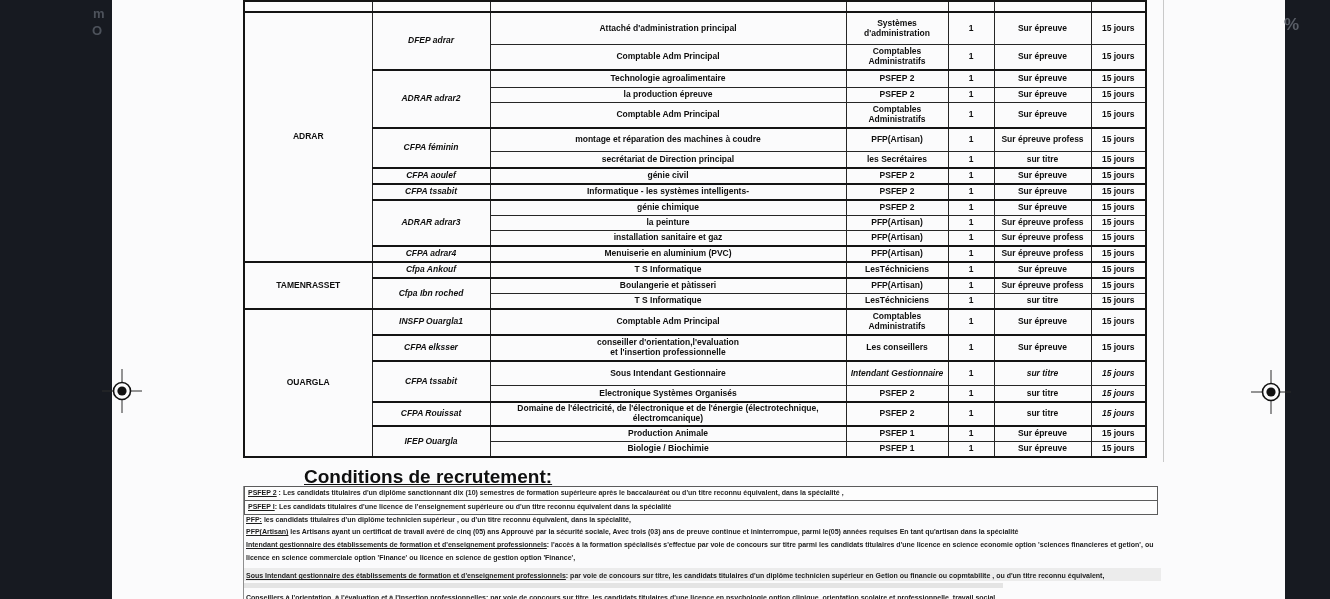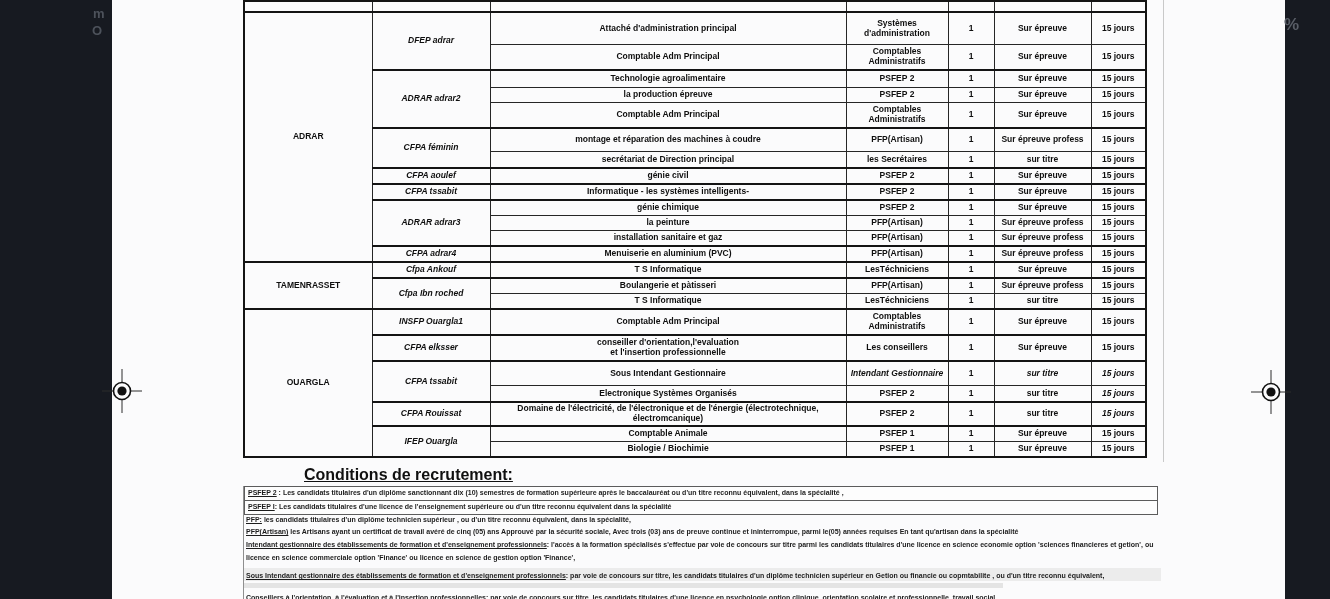--- a/index.html
+++ b/index.html
@@ -27,21 +27,21 @@
   tr.gb td{border-top:2px solid #141414;}
   td.reg{font-size:10.5px;border-right-width:2px;}
   td.inst{font-size:8.8px;border-right-width:2px;font-style:italic;}
   td.spec,td.cat{white-space:pre-line;}
   td.it{font-style:italic;}
   tr.hA td{height:9px} tr.hB td{height:31px} tr.hC td{height:24px}
   tr.hD td{height:16px} tr.hE td{height:14px} tr.hF td{height:22px}
   tr.hG td{height:15px} tr.hH td{height:23px}
 
   
-  .cond-head{position:absolute;left:304px;top:466px;font-size:16px;font-weight:bold;
+  .cond-head{position:absolute;left:304px;top:466px;font-size:19px;font-weight:bold;
     text-decoration:underline;color:#101010;}
   .cond{position:absolute;color:#1c1c1c;font-weight:bold;font-size:7px;line-height:1.85;}
   .cond .lead{text-decoration:underline;}
   .box{border:1px solid #5c5c5c;padding:0 3px;background:#fdfdfd;}
   .nowrap{white-space:nowrap;}
   .band{position:absolute;background:#ececec;}
   .leftrule{position:absolute;left:243px;top:486px;width:1px;height:113px;background:#8f8f8f;}
 </style>
 </head>
 <body>
@@ -254,21 +254,21 @@
     <td class="inst">CFPA Rouissat</td>
     <td class="spec">Domaine de l'électricité, de l'électronique et de l'énergie (électrotechnique,
 électromcanique)</td>
     <td class="cat">PSFEP 2</td>
     <td class="num">1</td>
     <td class="mode">sur titre</td>
     <td class="dur it">15 jours</td>
   </tr>
   <tr class="hE gb">
     <td class="inst" rowspan="2">IFEP Ouargla</td>
-    <td class="spec">Comptable Animale</td>
+    <td class="spec">Production Animale</td>
     <td class="cat">PSFEP 1</td>
     <td class="num">1</td>
     <td class="mode">Sur épreuve</td>
     <td class="dur">15 jours</td>
   </tr>
   <tr class="hE">
     <td class="spec">Biologie / Biochimie</td>
     <td class="cat">PSFEP 1</td>
     <td class="num">1</td>
     <td class="mode">Sur épreuve</td>

